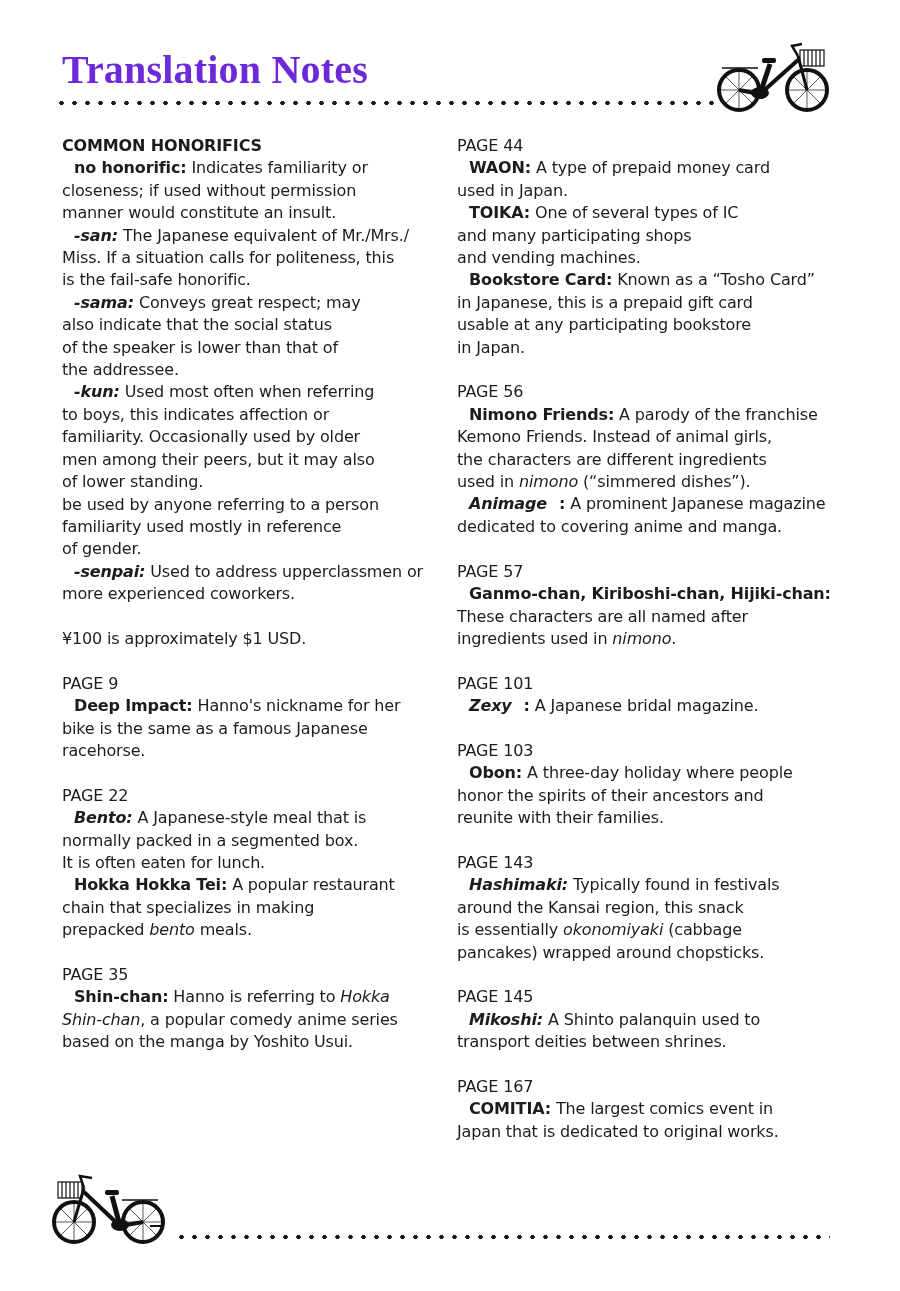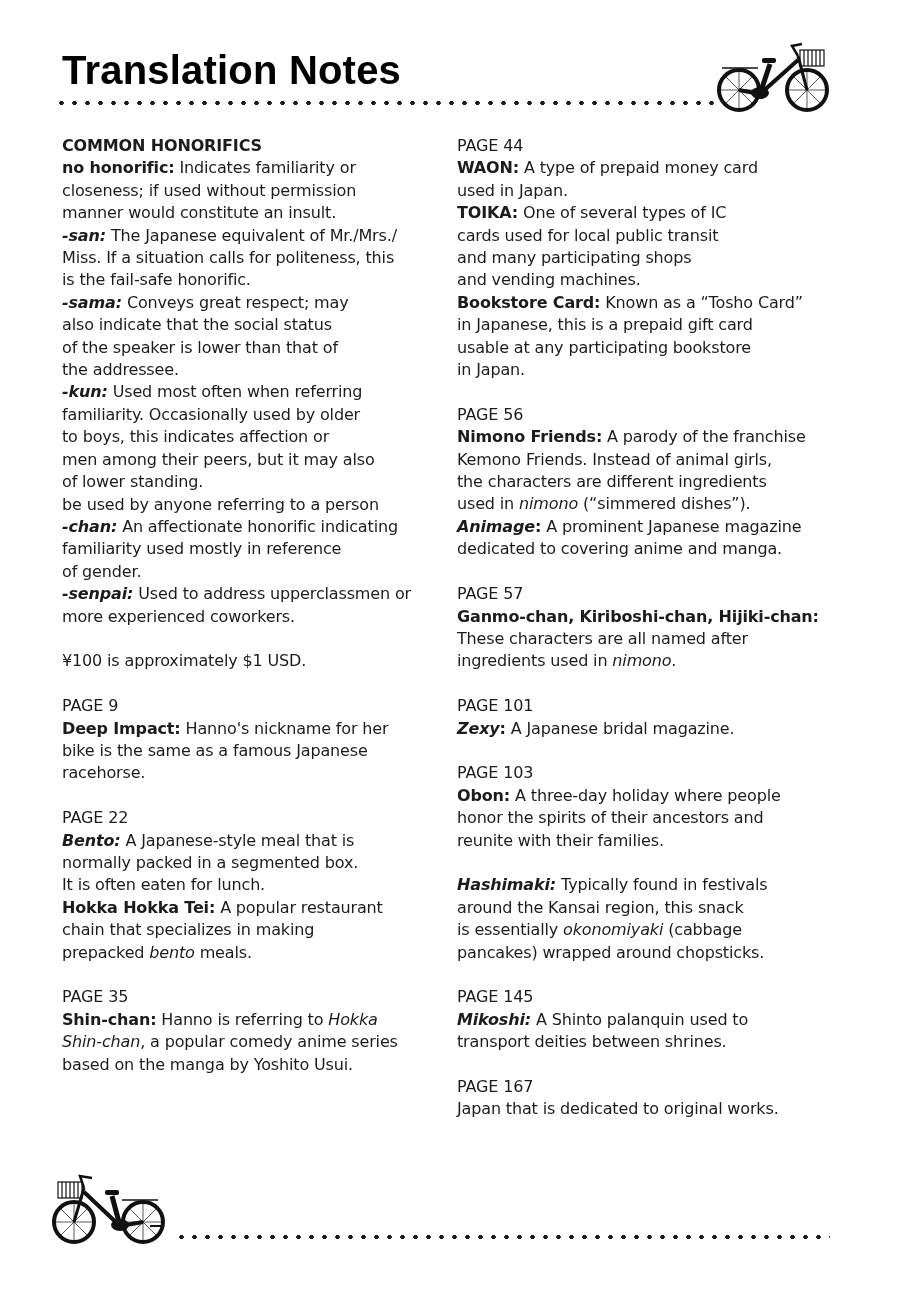--- a/index.html
+++ b/index.html
@@ -1,35 +1,35 @@
 <!DOCTYPE html>
 <html><head>
 <meta charset="utf-8">
 <style>
   html, body { margin: 0; padding: 0; background: #ffffff; }
   body { width: 900px; height: 1291px; position: relative; overflow: hidden;
          font-family: "DejaVu Sans", sans-serif; color: #1c1c1c; }
   .title { position: absolute; left: 62px; top: 44px; margin: 0;
-           font-family: Liberation Sans, sans-serif; font-weight: bold;
-           font-size: 40px; letter-spacing: 0.2px; line-height: 52px; color: #000000; }
+           font-family: Liberation Serif, serif; font-weight: bold;
+           font-size: 40px; letter-spacing: 0.2px; line-height: 52px; color: #6d28d9; }
   .dots { position: absolute; height: 4px;
           background-image: radial-gradient(circle, #1a1a1a 2px, transparent 2.4px);
           background-size: 13px 4px; background-repeat: repeat-x; }
   .dots-top { left: 55px; top: 101px; width: 660px; }
   .dots-bottom { left: 175px; top: 1235px; width: 655px; }
   .bike { position: absolute; }
   .bike-top { left: 712px; top: 38px; width: 118px; height: 78px; }
   .bike-bottom { left: 50px; top: 1170px; width: 120px; height: 80px; }
   .col { position: absolute; top: 135px; width: 380px;
          font-size: 16px; line-height: 22.4px; letter-spacing: -0.15px; }
   .col-left { left: 62px; }
   .col-right { left: 457px; width: 380px; }
   .section-head { font-weight: bold; }
   .gap { height: 22.4px; }
-  .term { font-weight: bold; }
+  .term { font-weight: bold; margin-left: 12px; }
   .term.it { font-style: italic; }
   em { font-style: italic; }
   .line { display: block; white-space: nowrap; }
 </style>
 </head>
 <body>
 
 <h1 class="title">Translation Notes</h1>
 
 <div class="dots dots-top"></div>
@@ -117,29 +117,28 @@
 
   <div>
     <span class="line"><span class="term it">-sama:</span> <span>Conveys great respect; may</span></span>
     <span class="line">also indicate that the social status</span>
     <span class="line">of the speaker is lower than that of</span>
     <span class="line">the addressee.</span>
   </div>
 
   <div>
     <span class="line"><span class="term it">-kun:</span> <span>Used most often when referring</span></span>
+    <span class="line">to boys, this indicates affection or</span>
     <span class="line">familiarity. Occasionally used by older</span>
-    <span class="line">to boys, this indicates affection or</span>
     <span class="line">men among their peers, but it may also</span>
     <span class="line">of lower standing.</span>
     <span class="line">be used by anyone referring to a person</span>
   </div>
 
   <div>
-    <span class="line"><span class="term it">-chan:</span> <span>An affectionate honorific indicating</span></span>
     <span class="line">familiarity used mostly in reference</span>
     <span class="line">of gender.</span>
   </div>
 
   <div>
     <span class="line"><span class="term it">-senpai:</span> <span>Used to address upperclassmen or</span></span>
     <span class="line">more experienced coworkers.</span>
   </div>
 
   <div class="gap"></div>
@@ -172,21 +171,20 @@
     <span class="line">based on the manga by Yoshito Usui.</span>
   </div>
 </div>
 
 <div class="col col-right">
   <div>
     <span class="line">PAGE 44</span>
     <span class="line"><span class="term">WAON:</span> <span>A type of prepaid money card</span></span>
     <span class="line">used in Japan.</span>
     <span class="line"><span class="term">TOIKA:</span> <span>One of several types of IC</span></span>
-    <span class="line">cards used for local public transit</span>
     <span class="line">and many participating shops</span>
     <span class="line">and vending machines.</span>
     <span class="line"><span class="term">Bookstore Card:</span> <span>Known as a “Tosho Card”</span></span>
     <span class="line">in Japanese, this is a prepaid gift card</span>
     <span class="line">usable at any participating bookstore</span>
     <span class="line">in Japan.</span>
   </div>
 
   <div class="gap"></div>
   <div>
@@ -216,31 +214,33 @@
   <div class="gap"></div>
   <div>
     <span class="line">PAGE 103</span>
     <span class="line"><span class="term">Obon:</span> <span>A three-day holiday where people</span></span>
     <span class="line">honor the spirits of their ancestors and</span>
     <span class="line">reunite with their families.</span>
   </div>
 
   <div class="gap"></div>
   <div>
+    <span class="line">PAGE 143</span>
     <span class="line"><span class="term it">Hashimaki:</span> <span>Typically found in festivals</span></span>
     <span class="line">around the Kansai region, this snack</span>
     <span class="line"><span>is essentially </span><em>okonomiyaki</em><span> (cabbage</span></span>
     <span class="line">pancakes) wrapped around chopsticks.</span>
   </div>
 
   <div class="gap"></div>
   <div>
     <span class="line">PAGE 145</span>
     <span class="line"><span class="term it">Mikoshi:</span> <span>A Shinto palanquin used to</span></span>
     <span class="line">transport deities between shrines.</span>
   </div>
 
   <div class="gap"></div>
   <div>
     <span class="line">PAGE 167</span>
+    <span class="line"><span class="term">COMITIA:</span> <span>The largest comics event in</span></span>
     <span class="line">Japan that is dedicated to original works.</span>
   </div>
 </div>
 
 </body></html>

